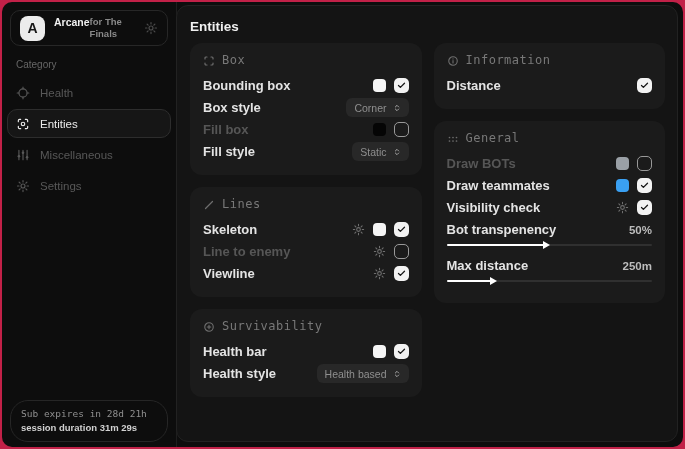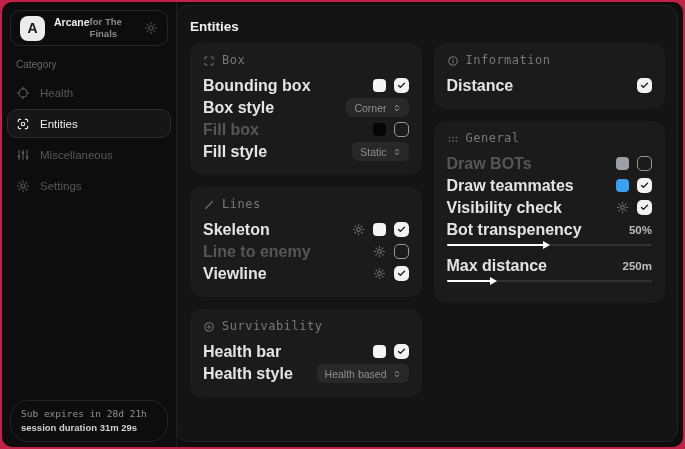--- a/index.html
+++ b/index.html
@@ -33,21 +33,21 @@
   .main{position:absolute;left:174px;top:3px;right:5px;bottom:5px;background:#141414;
         border:1px solid #222;border-radius:12px;box-sizing:border-box;overflow:hidden;}
   .page-title{font-size:13.5px;font-weight:700;color:#f0f0f0;padding:13px 0 0 13px;}
   .cols{display:flex;gap:12px;padding:9px 12px 0 13px;align-items:flex-start;}
   .col{flex:1;display:flex;flex-direction:column;gap:12px;min-width:0;}
   .card{background:#1b1b1b;border-radius:12px;padding:10px 13px 12px;}
   .card-h{display:flex;align-items:flex-end;gap:7px;font-family:"DejaVu Sans Mono",monospace;
           font-size:12px;color:#787878;letter-spacing:.5px;margin-bottom:8px;}
   .card-h .hicon{display:flex;color:#6e6e6e;}
   .row{display:flex;align-items:center;justify-content:space-between;height:21px;margin:1px 0;}
-  .lbl{font-size:16px;font-weight:600;color:#e4e4e4;white-space:nowrap;}
+  .lbl{font-size:13px;font-weight:600;color:#e4e4e4;white-space:nowrap;}
   .row.dim .lbl{color:#565656;}
   .ctrls{display:flex;align-items:center;gap:8px;}
   .swatch{width:13px;height:13px;border-radius:4px;flex:0 0 auto;cursor:pointer;}
   .cb{width:15px;height:15px;border-radius:5px;display:flex;align-items:center;justify-content:center;
       box-sizing:border-box;flex:0 0 auto;cursor:pointer;}
   .cb.on{background:#f2f2f2;color:#161616;}
   .cb.off{border:1.5px solid #999;background:transparent;color:transparent;}
   .gearbtn{display:flex;color:#6f6f6f;cursor:pointer;}
   .dd{display:flex;align-items:center;gap:6px;background:#282828;border-radius:6px;height:19px;
       padding:0 8px;font-size:10.5px;color:#8f8f8f;cursor:pointer;}

